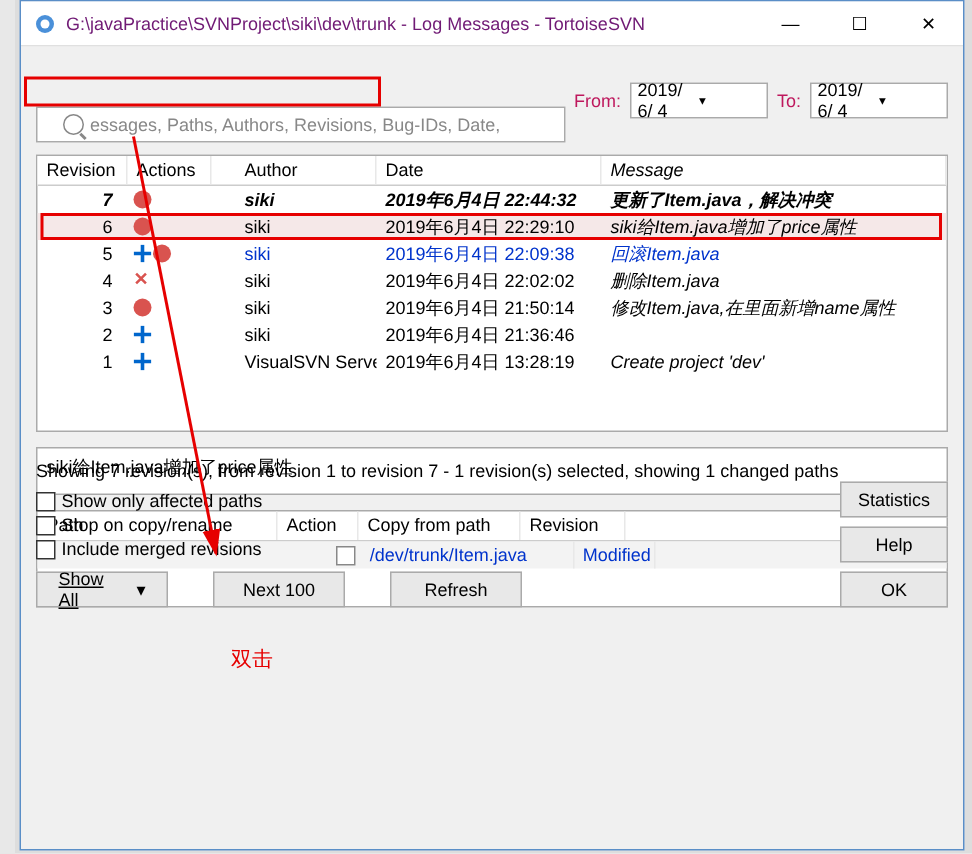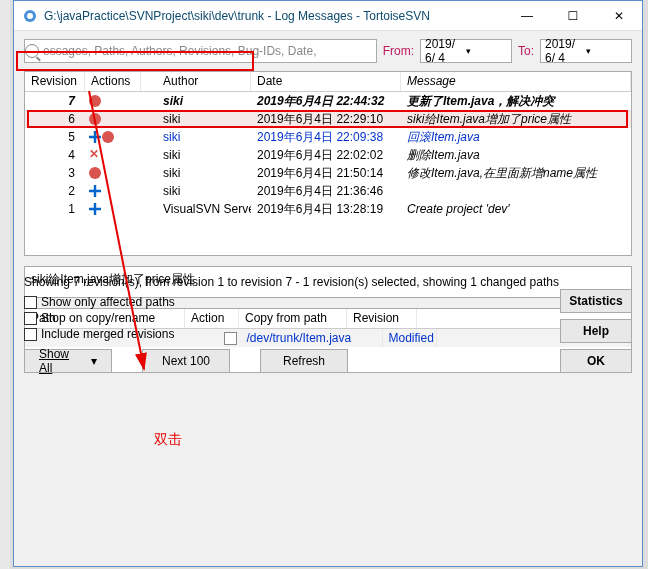--- a/index.html
+++ b/index.html
@@ -1,24 +1,24 @@
 <!DOCTYPE html>
 <html><head>
 <meta charset="utf-8">
 <style>
 * { box-sizing: border-box; font-family: "Segoe UI", Tahoma, sans-serif; font-size: 12px; }
 body { margin: 0; background: #ddd; width: 648px; height: 569px; position: relative; }
 .window { position: absolute; left: 13px; top: 0; width: 630px; height: 567px; background: #f0f0f0; border: 1px solid #5a8ec7; }
 .titlebar { height: 30px; background: #fff; display: flex; align-items: center; padding: 0 0 0 8px; border-bottom: 1px solid #e0e0e0; }
 .titlebar .icon { width: 16px; height: 16px; margin-right: 6px; }
-.titlebar .title { flex: 1; color: #0c4a6e; }
+.titlebar .title { flex: 1; color: #701a75; }
 .titlebar .ctrl { width: 46px; height: 30px; display: flex; align-items: center; justify-content: center; color: #000; }
 .content { padding: 8px 10px; position: relative; }
 .search-row { display: flex; align-items: center; gap: 6px; margin-bottom: 8px; }
-.search-box { flex: 1; height: 24px; border: 1px solid #aaa; background: #fff; display: flex; align-items: center; padding: 0 0; color: #888; }
+.search-box { flex: 1; height: 24px; border: 1px solid #aaa; background: #fff; display: flex; align-items: center; padding: 0 17px; color: #888; margin-top: 32px; }
 .search-box .sicon { width: 14px; height: 14px; border: 1.5px solid #888; border-radius: 50%; position: relative; margin-right: 4px; }
 .search-box .sicon::after { content: ''; position: absolute; width: 5px; height: 1.5px; background: #888; bottom: -2px; right: -3px; transform: rotate(45deg); }
 .date-combo { width: 92px; height: 24px; border: 1px solid #aaa; background: #fff; display: flex; align-items: center; padding: 0 4px; }
 .date-combo span { flex: 1; }
 .date-combo .arr { font-size: 9px; }
 .lbl { color: #be185d; }
 .log-panel { border: 1px solid #aaa; background: #fff; height: 185px; position: relative; }
 .log-header { display: flex; height: 20px; border-bottom: 1px solid #ccc; background: #fff; }
 .col { padding: 2px 6px; border-right: 1px solid #e8e8e8; white-space: nowrap; overflow: hidden; }
 .c-rev { width: 60px; text-align: right; padding-right: 10px; }
@@ -48,21 +48,21 @@
 .path-row { display: flex; height: 18px; align-items: center; background: #f3f3f3; justify-content: center; }
 .path-row .cb { width: 13px; height: 13px; border: 1px solid #888; margin: 0 4px; background: #fff; }
 .double-click { color: #e60000; font-size: 14px; position: absolute; left: 140px; top: 400px; }
 .bottom { position: absolute; bottom: 8px; left: 10px; right: 10px; }
 .status-line { color: #000; margin-bottom: 4px; }
 .chk-row { display: flex; align-items: center; margin: 2px 0; }
 .chk { width: 13px; height: 13px; border: 1px solid #333; margin-right: 4px; background: #fff; }
 .btn { height: 24px; border: 1px solid #aaa; background: #e8e8e8; padding: 0 14px; display: inline-flex; align-items: center; justify-content: center; }
 .btn-row { display: flex; margin-top: 8px; gap: 0; }
 .btn-row .btn { width: 88px; margin-right: 30px; }
-.right-btns { position: absolute; right: 0; bottom: 0; display: flex; flex-direction: column; gap: 6px; align-items: center; font-weight: bold; }
+.right-btns { position: absolute; right: 0; bottom: 0; display: flex; flex-direction: column; gap: 6px; align-items: center; }
 .right-btns .btn { width: 72px; }
 .arrow-svg { position: absolute; pointer-events: none; z-index: 5; }
 .scroll-left { position: absolute; left: 0; top: 0; width: 10px; height: 569px; background: #ccc; display: flex; flex-direction: column; }
 .scroll-left .track { flex: 1; background: #e8e8e8; }
 </style>
 </head>
 <body>
 
 <div class="scroll-left">
     <div class="track"></div>

